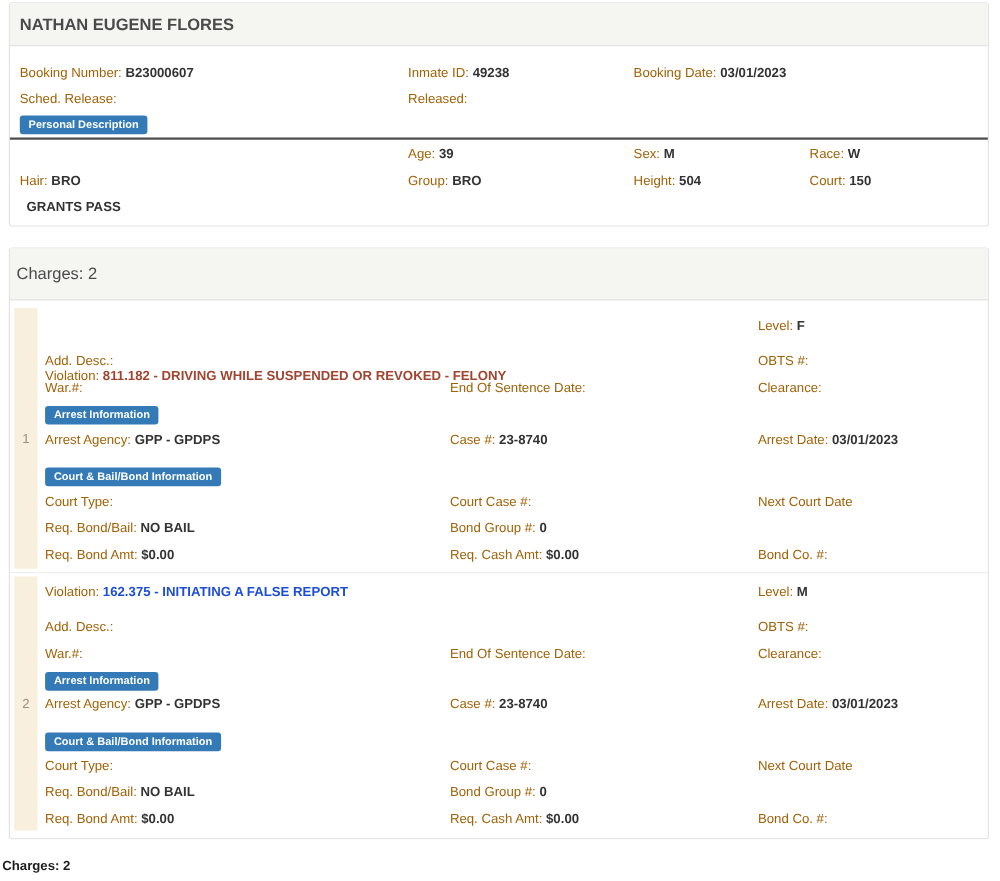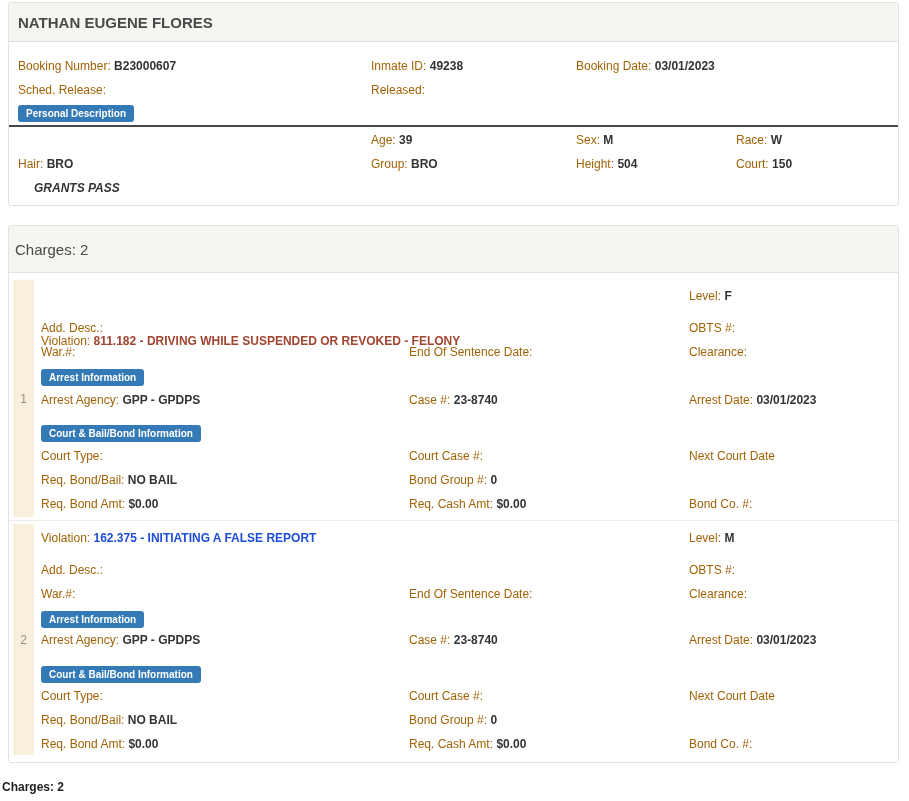--- a/index.html
+++ b/index.html
@@ -68,21 +68,21 @@
     </div>
 
     <div class="row" style="top:115px;">
       <span class="field" style="left:9px;"><span class="lbl">Hair:</span> <span class="val">BRO</span></span>
       <span class="field" style="left:362px;"><span class="lbl">Group:</span> <span class="val">BRO</span></span>
       <span class="field" style="left:567px;"><span class="lbl">Height:</span> <span class="val">504</span></span>
       <span class="field" style="left:727px;"><span class="lbl">Court:</span> <span class="val">150</span></span>
     </div>
 
     <div class="row" style="top:139px;">
-      <span class="field" style="left:25px;font-style:italic;"><span class="val">GRANTS PASS</span></span>
+      <span class="field" style="left:15px;"><span class="val">GRANTS PASS</span></span>
     </div>
 
   </div>
 </div>
 
 <div class="card" id="charges-card">
   <div class="card-header">
     <span class="card-title">Charges: 2</span>
   </div>
   <div id="charges-body">

